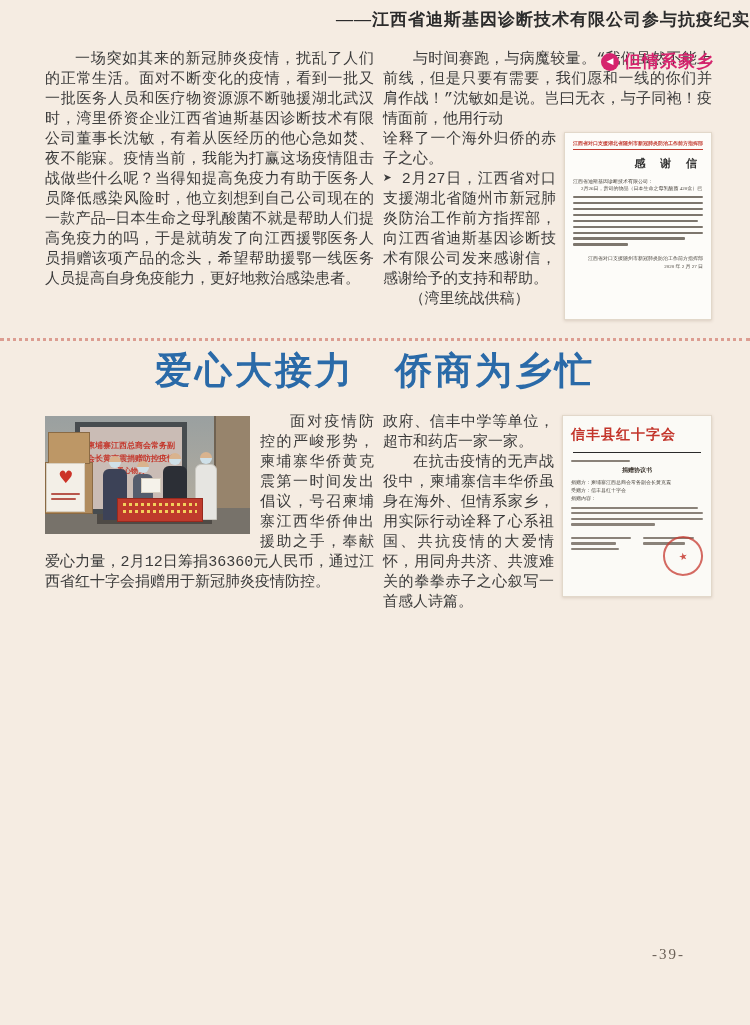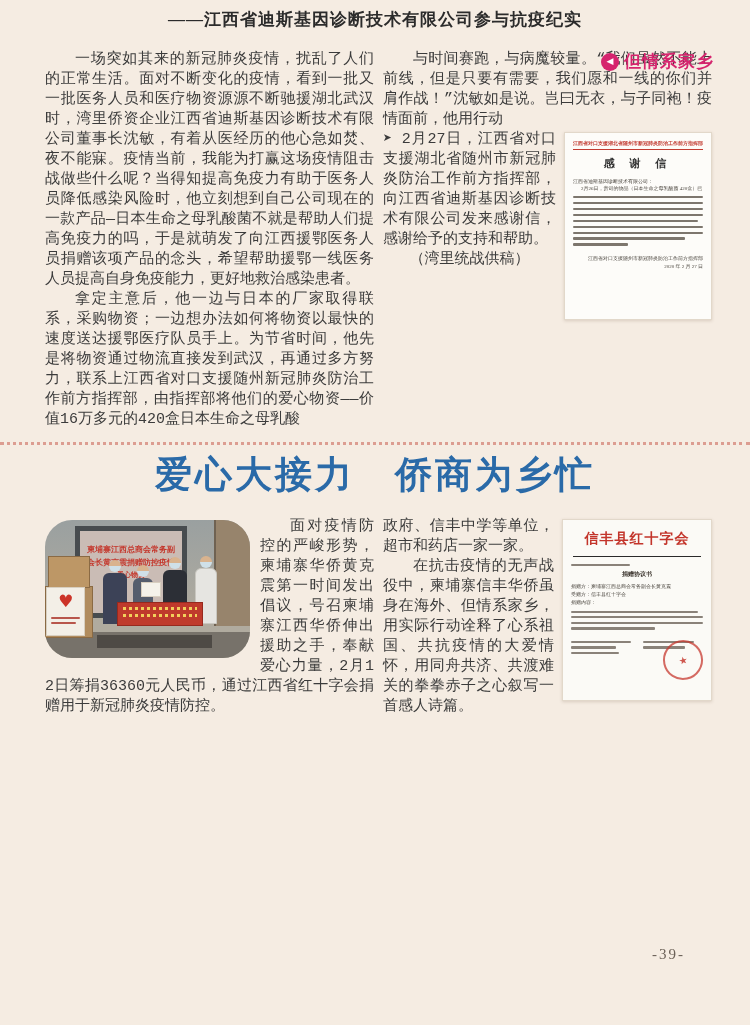--- a/index.html
+++ b/index.html
@@ -9,60 +9,60 @@
   
   .badge{position:absolute;top:50px;right:36px;display:flex;align-items:center;gap:5px;}
   .badge-circle{display:inline-flex;align-items:center;justify-content:center;width:18px;height:18px;border-radius:50%;
     background:#d6246e;color:#fff;font-size:9px;line-height:1;font-family:"DejaVu Sans",sans-serif;}
   .badge-label{color:#d6246e;font-size:17px;font-weight:bold;font-family:"Liberation Sans","DejaVu Sans",sans-serif;letter-spacing:1px;}
 
   
   .title{margin:0;text-align:center;font-family:"Liberation Sans","DejaVu Sans",sans-serif;font-weight:bold;}
   .title1{padding-top:78px;font-size:35px;line-height:46px;color:#b23a32;letter-spacing:3px;}
   .title2{margin-top:6px;font-size:37px;line-height:48px;color:#2a6aa8;letter-spacing:3px;}
-  .subtitle{margin:8px 0 0;text-align:center;font-size:17px;line-height:24px;font-weight:bold;color:#2b2b2b;letter-spacing:1px;}
+  .subtitle{margin:8px 0 0;text-align:right;font-size:17px;line-height:24px;font-weight:bold;color:#2b2b2b;letter-spacing:1px;}
 
   
   .cols{display:flex;gap:9px;padding:0 38px 0 45px;margin-top:18px;}
   .col{flex:1;min-width:0;}
   .col p{margin:0;font-size:15px;line-height:20px;color:#3b3b3b;text-align:justify;word-break:break-all;font-family:Liberation Mono, monospace;}
   .indent{text-indent:2em;}
   .byline-center{text-align:center !important;}
 
   .divider{border-top:3px dotted #dc9d91;margin:12px 0 4px;width:750px;}
 
   
   .letter-card{float:right;width:148px;height:188px;margin:2px 0 6px 8px;background:#fdfcf9;
     border:1px solid #e2d8ca;box-shadow:0 1px 3px rgba(90,60,40,.18);padding:7px 8px;box-sizing:border-box;}
   .letter-header{color:#c23b31;font-weight:bold;font-size:5px;white-space:nowrap;overflow:hidden;text-align:center;}
   .letter-rule{border-bottom:1.5px solid #c23b31;margin:3px 0 6px;}
-  .letter-title{text-align:center;font-size:11px;font-weight:bold;letter-spacing:6px;color:#333;margin:4px 0 7px;}
+  .letter-title{text-align:right;font-size:11px;font-weight:bold;letter-spacing:6px;color:#333;margin:4px 0 7px;}
   .letter-line{font-size:5px;color:#4a453e;line-height:7px;white-space:nowrap;overflow:hidden;}
   .ind-sm{padding-left:8px;}
   .bars .bar{display:block;height:2.4px;background:#7d766d;border-radius:1px;margin:3.6px 0;}
   .letter-sign{font-size:5px;color:#4a453e;text-align:right;margin-top:9px;white-space:nowrap;overflow:hidden;}
   .letter-date{font-size:5px;color:#4a453e;text-align:right;margin-top:2px;}
 
   
   .doc-card{position:relative;float:right;width:150px;height:182px;margin:2px 0 6px 8px;background:#fbfaf6;
     border:1px solid #e2d8ca;box-shadow:0 1px 3px rgba(90,60,40,.18);padding:8px 8px;box-sizing:border-box;}
-  .doc-header{color:#c3352b;font-size:14px;font-weight:bold;text-align:center;letter-spacing:1px;margin-top:2px;}
+  .doc-header{color:#c3352b;font-size:14px;font-weight:bold;text-align:left;letter-spacing:1px;margin-top:2px;}
   .doc-rule{border-bottom:1.5px solid #2a2a2a;margin:8px 2px 7px;}
   .doc-title{text-align:center;font-size:6px;font-weight:bold;color:#3c352e;margin:4px 0;}
   .doc-line{font-size:5px;color:#4a453e;line-height:8px;white-space:nowrap;overflow:hidden;}
   .doc-card .bar{display:block;height:2.2px;background:#8a8279;border-radius:1px;margin:3.4px 0;}
   .doc-foot{display:flex;justify-content:space-between;margin-top:8px;}
   .doc-foot .fb{width:60px;}
   .seal{position:absolute;right:8px;bottom:20px;width:36px;height:36px;border:2px solid rgba(199,58,48,.75);
     border-radius:50%;display:flex;align-items:center;justify-content:center;color:rgba(199,58,48,.85);
     font-size:10px;transform:rotate(-12deg);font-family:"DejaVu Sans",sans-serif;}
 
   
-  .photo{position:relative;float:left;width:205px;height:138px;margin:3px 10px 6px 0;overflow:hidden;
-    background:linear-gradient(#9aa0a0,#b0ab9f 70%);border-radius:27px;}
+  .photo{position:relative;float:left;width:205px;height:118px;margin:3px 10px 6px 0;overflow:hidden;
+    background:linear-gradient(#9aa0a0,#b0ab9f 70%);}
   .ph-door{position:absolute;right:0;top:0;width:34px;height:106px;background:#97846c;border-left:2px solid #6f6252;}
   .ph-floor{position:absolute;left:0;right:0;bottom:0;height:26px;background:#77726a;}
   .ph-table{position:absolute;left:52px;right:38px;bottom:10px;height:13px;background:#4e4a45;}
   .ph-screen{position:absolute;left:30px;top:6px;width:112px;height:92px;border:5px solid #474c4f;background:#cabcb5;
     box-sizing:border-box;text-align:center;padding-top:12px;}
   .ph-screen-line{font-size:8px;line-height:13px;color:#c4372c;font-weight:bold;white-space:nowrap;overflow:hidden;}
   .ph-screen-line.small{font-size:7px;}
   .box{position:absolute;box-sizing:border-box;}
   .b1{left:0;bottom:20px;width:48px;height:52px;background:#b18c5e;border:1px solid #8a6a44;}
   .b2{left:3px;bottom:70px;width:42px;height:32px;background:#bd9766;border:1px solid #8a6a44;}
@@ -93,21 +93,20 @@
   <div class="badge">
     <span class="badge-circle">◀</span>
     <span class="badge-label">但情系家乡</span>
   </div>
 
   <h2 class="subtitle">——江西省迪斯基因诊断技术有限公司参与抗疫纪实</h2>
 
   <div class="cols">
     <div class="col">
       <p class="indent">一场突如其来的新冠肺炎疫情，扰乱了人们的正常生活。面对不断变化的疫情，看到一批又一批医务人员和医疗物资源源不断驰援湖北武汉时，湾里侨资企业江西省迪斯基因诊断技术有限公司董事长沈敏，有着从医经历的他心急如焚、夜不能寐。疫情当前，我能为打赢这场疫情阻击战做些什么呢？当得知提高免疫力有助于医务人员降低感染风险时，他立刻想到自己公司现在的一款产品—日本生命之母乳酸菌不就是帮助人们提高免疫力的吗，于是就萌发了向江西援鄂医务人员捐赠该项产品的念头，希望帮助援鄂一线医务人员提高自身免疫能力，更好地救治感染患者。</p>
-      <p class="indent">拿定主意后，他一边与日本的厂家取得联系，采购物资；一边想办法如何将物资以最快的速度送达援鄂医疗队员手上。为节省时间，他先是将物资通过物流直接发到武汉，再通过多方努力，联系上江西省对口支援随州新冠肺炎防治工作前方指挥部，由指挥部将他们的爱心物资——价值16万多元的420盒日本生命之母乳酸</p>
     </div>
     <div class="col">
       <p class="indent">与时间赛跑，与病魔较量。“我们虽然不能上前线，但是只要有需要，我们愿和一线的你们并肩作战！”沈敏如是说。岂曰无衣，与子同袍！疫情面前，他用行动</p>
 
       <div class="letter-card">
         <div class="letter-header">江西省对口支援湖北省随州市新冠肺炎防治工作前方指挥部</div>
         <div class="letter-rule"></div>
         <div class="letter-title">感 谢 信</div>
         <div class="letter-line">江西省迪斯基因诊断技术有限公司：</div>
         <div class="letter-line ind-sm">2月26日，贵司的物品（日本生命之母乳酸菌 420盒）已</div>
@@ -119,20 +118,21 @@
           <i class="bar" style="width:96%"></i>
           <i class="bar" style="width:100%"></i>
           <i class="bar" style="width:100%"></i>
           <i class="bar" style="width:86%"></i>
           <i class="bar" style="width:42%"></i>
         </div>
         <div class="letter-sign">江西省对口支援随州市新冠肺炎防治工作前方指挥部</div>
         <div class="letter-date">2020 年 2 月 27 日</div>
       </div>
 
+      <p>诠释了一个海外归侨的赤子之心。</p>
       <p>➤ 2月27日，江西省对口支援湖北省随州市新冠肺炎防治工作前方指挥部，向江西省迪斯基因诊断技术有限公司发来感谢信，感谢给予的支持和帮助。</p>
       <p class="byline-center">（湾里统战供稿）</p>
     </div>
   </div>
 
   <div class="divider"></div>
 
   <h1 class="title title2">爱心大接力　侨商为乡忙</h1>
 
   <div class="cols">

